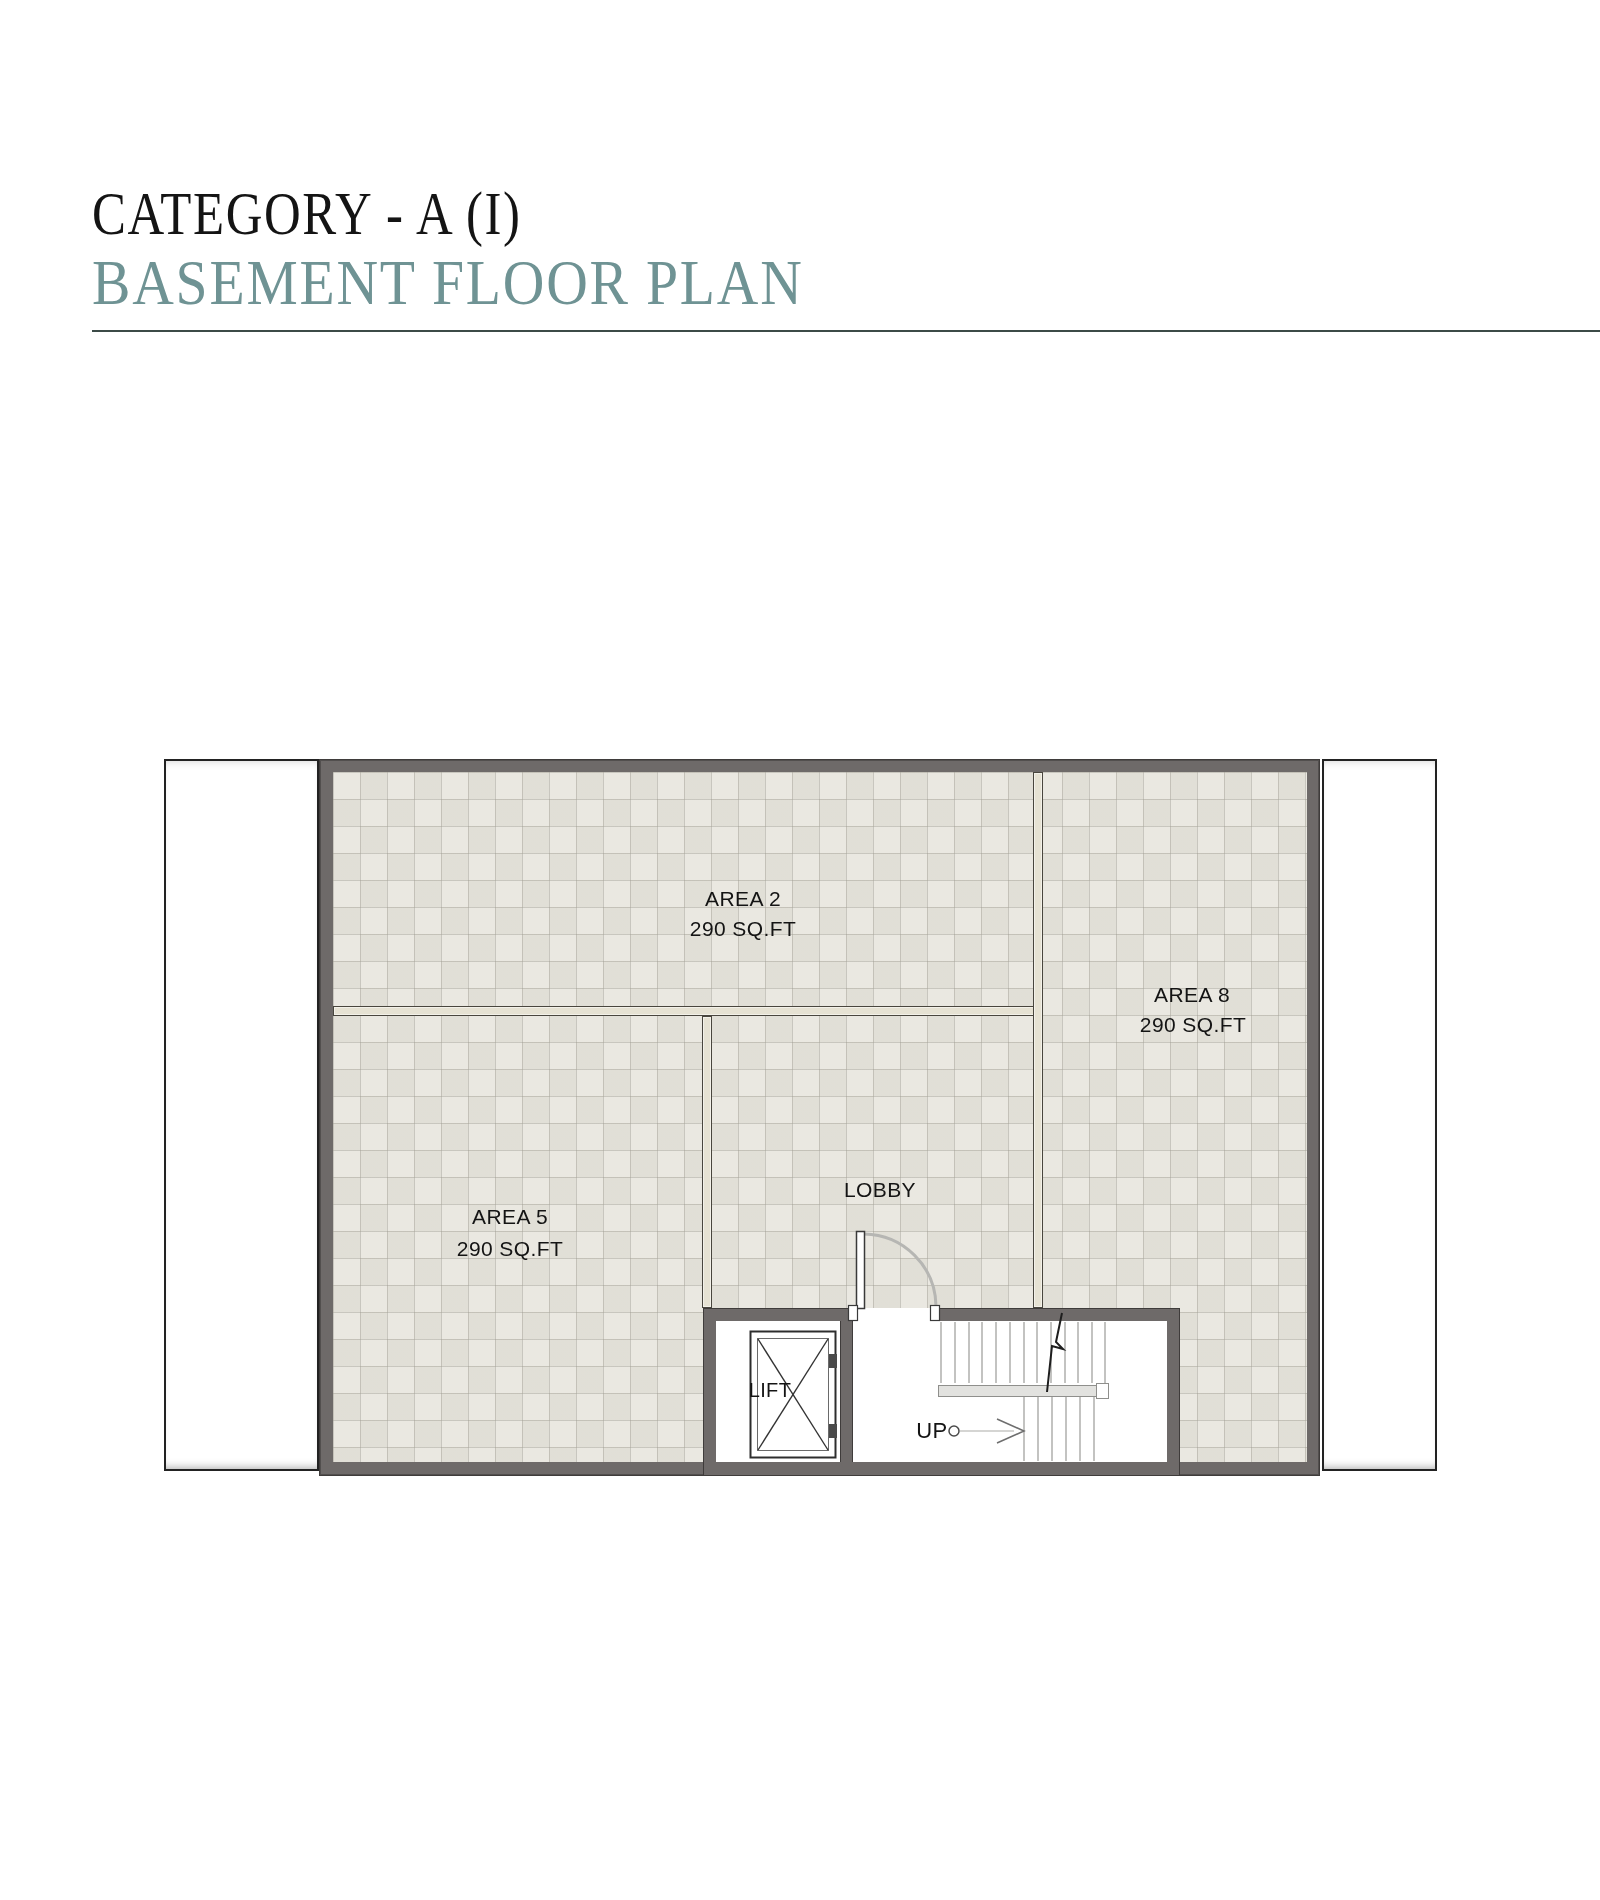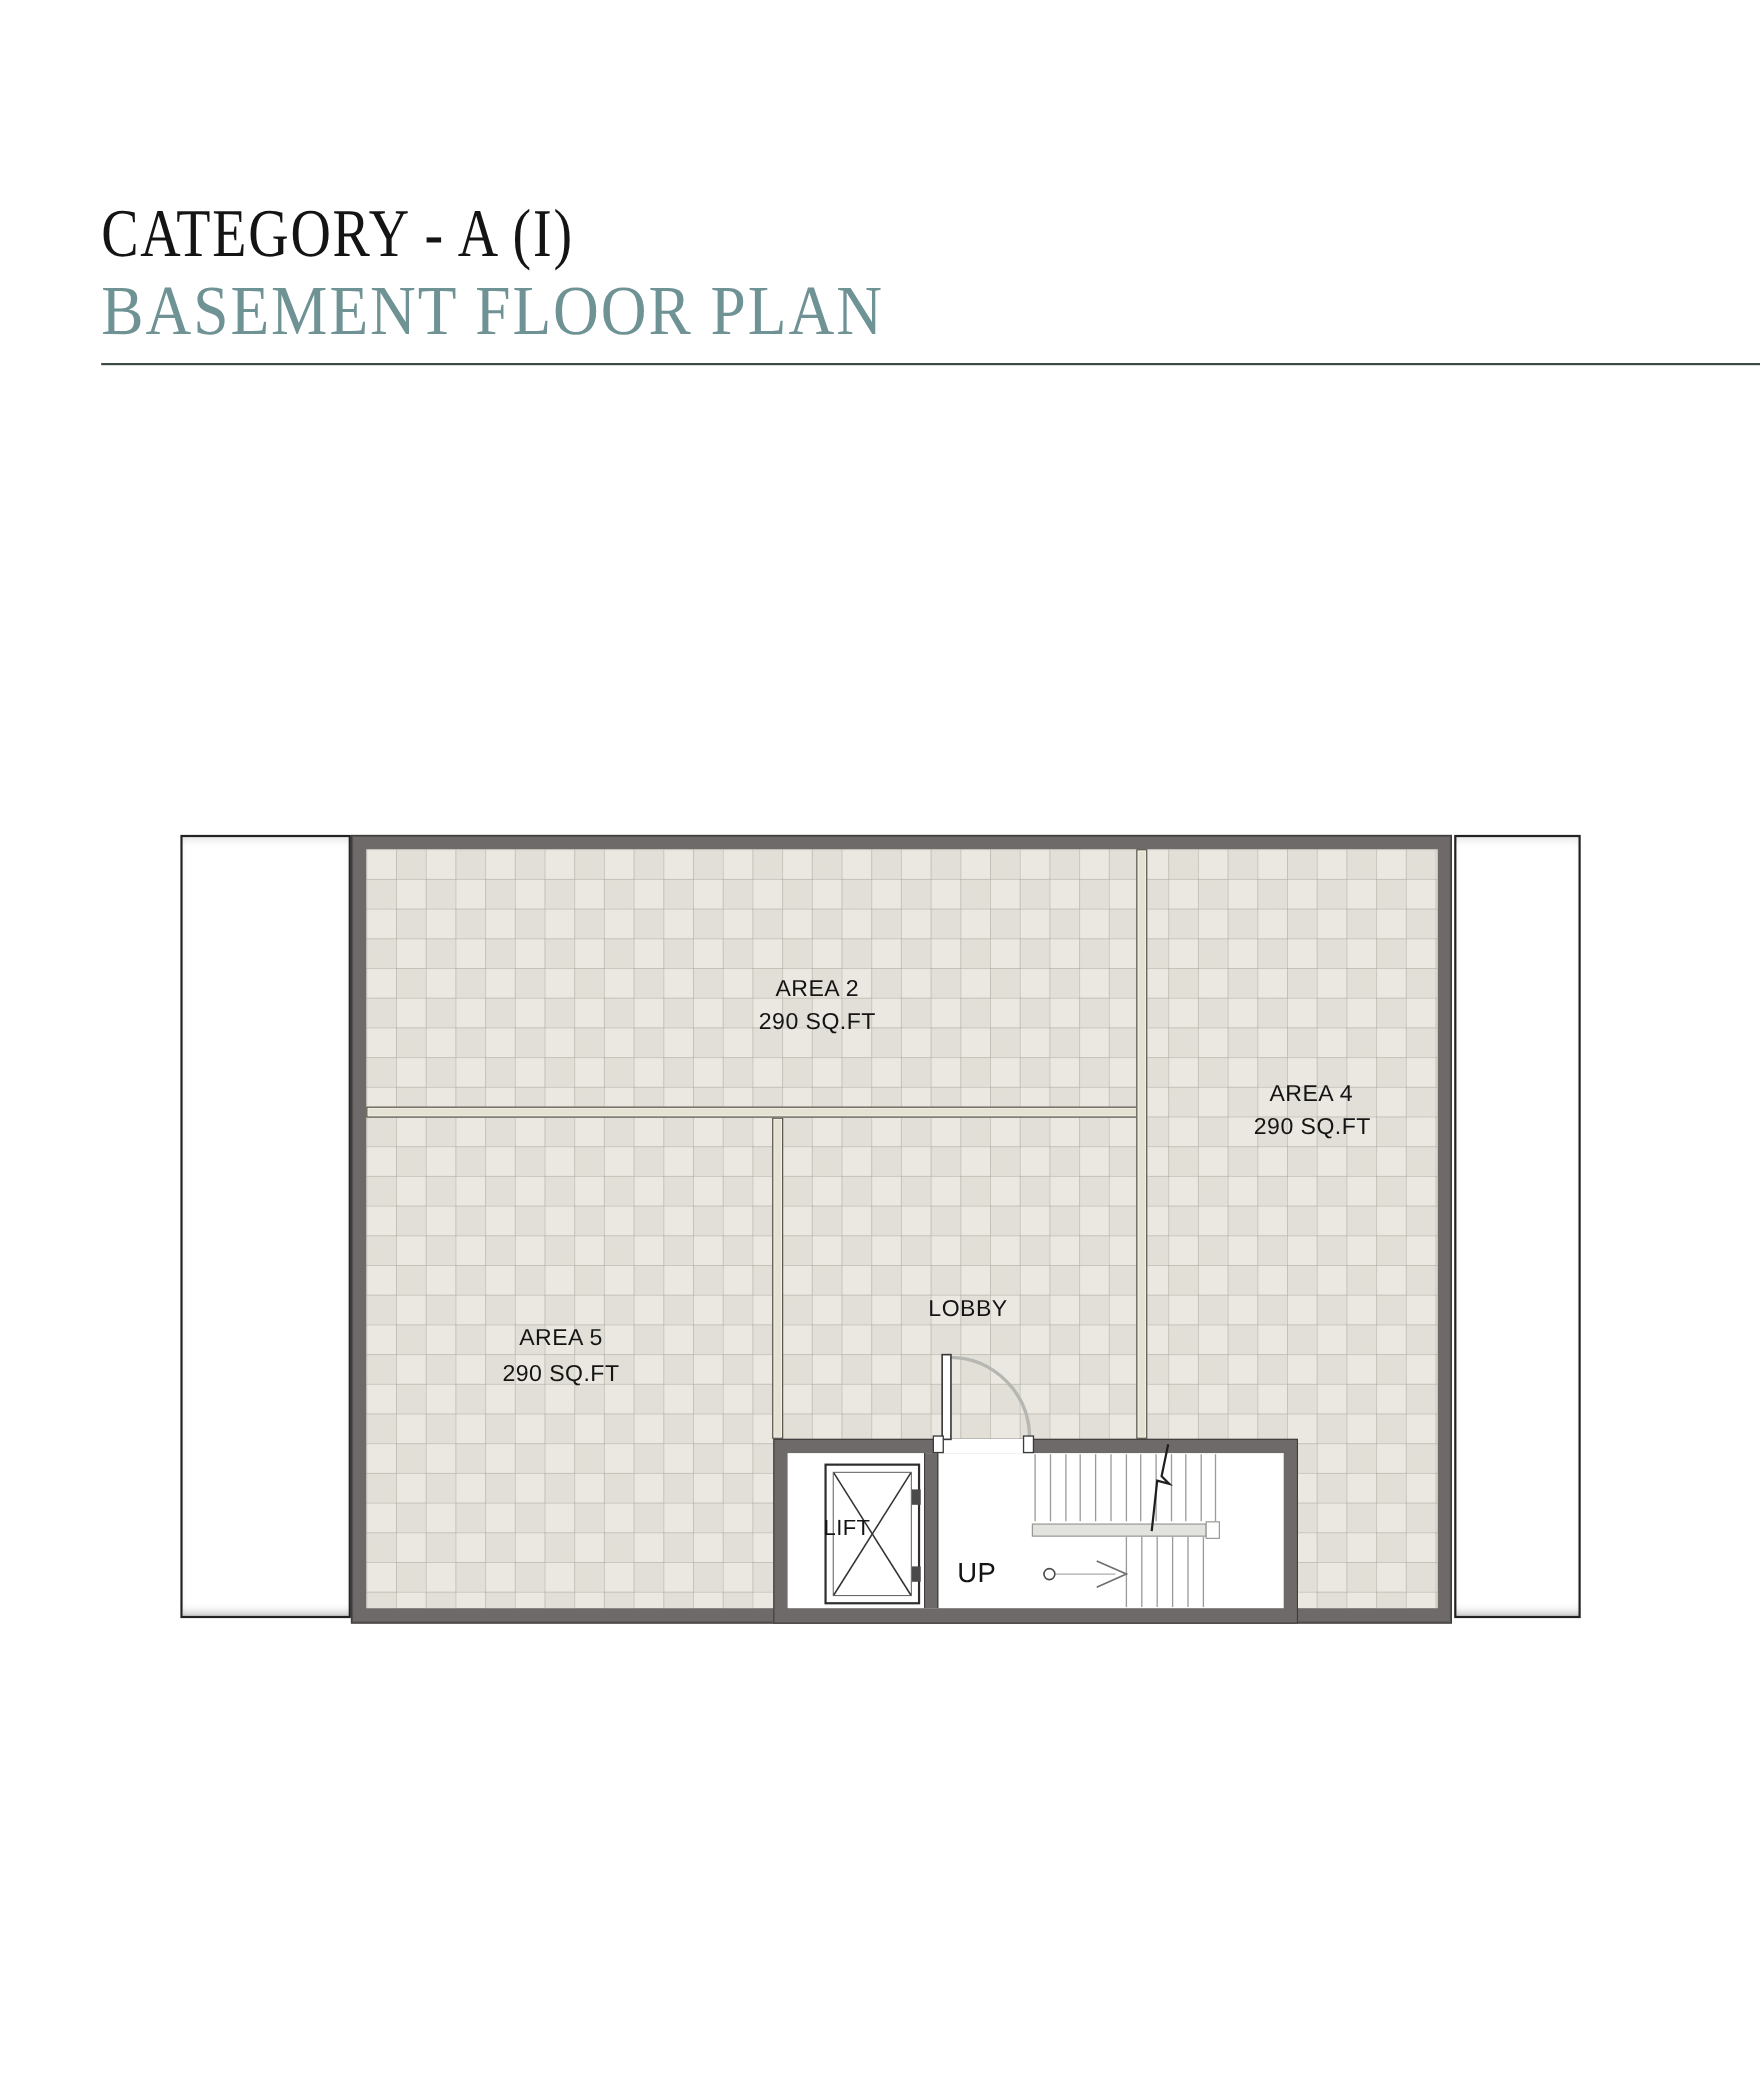--- a/index.html
+++ b/index.html
@@ -70,21 +70,21 @@
     font-size:21px;letter-spacing:.4px;color:#141414;white-space:nowrap;text-align:center;
   }
   .lbl-area2-name{left:743px;top:899px;}
   .lbl-area2-size{left:743px;top:929px;}
   .lbl-area3-name{left:1192px;top:995px;}
   .lbl-area3-size{left:1193px;top:1025px;}
   .lbl-area1-name{left:510px;top:1217px;}
   .lbl-area1-size{left:510px;top:1249px;}
   .lbl-lobby{left:880px;top:1190px;}
   .lbl-lift{left:770px;top:1390px;font-size:20px;}
-  .lbl-up{left:888px;top:1431px;font-size:25px;}
+  .lbl-up{left:932px;top:1431px;font-size:22px;}
 </style>
 </head>
 <body>
 
 <div class="page-title">CATEGORY - A (I)</div>
 <div class="page-subtitle">BASEMENT FLOOR PLAN</div>
 <div class="title-rule"></div>
 
 <div>
 
@@ -152,20 +152,20 @@
 
     <g>
       <line x1="960" y1="1431" x2="1014" y2="1431" stroke="#ababa8" stroke-width="1.2"></line>
       <polyline points="997,1419 1024,1431 997,1443" fill="none" stroke="#6e6e6e" stroke-width="1.5"></polyline>
       <circle cx="954" cy="1431" r="5" fill="#ffffff" stroke="#4a4a4a" stroke-width="1.5"></circle>
     </g>
   </svg>
 
   <div class="plan-label lbl-area2-name">AREA 2</div>
   <div class="plan-label lbl-area2-size">290 SQ.FT</div>
-  <div class="plan-label lbl-area3-name">AREA 4</div>
+  <div class="plan-label lbl-area3-name">AREA 8</div>
   <div class="plan-label lbl-area3-size">290 SQ.FT</div>
   <div class="plan-label lbl-area1-name">AREA 5</div>
   <div class="plan-label lbl-area1-size">290 SQ.FT</div>
   <div class="plan-label lbl-lobby">LOBBY</div>
   <div class="plan-label lbl-lift">LIFT</div>
   <div class="plan-label lbl-up">UP</div>
 </div>
 
 </body></html>

